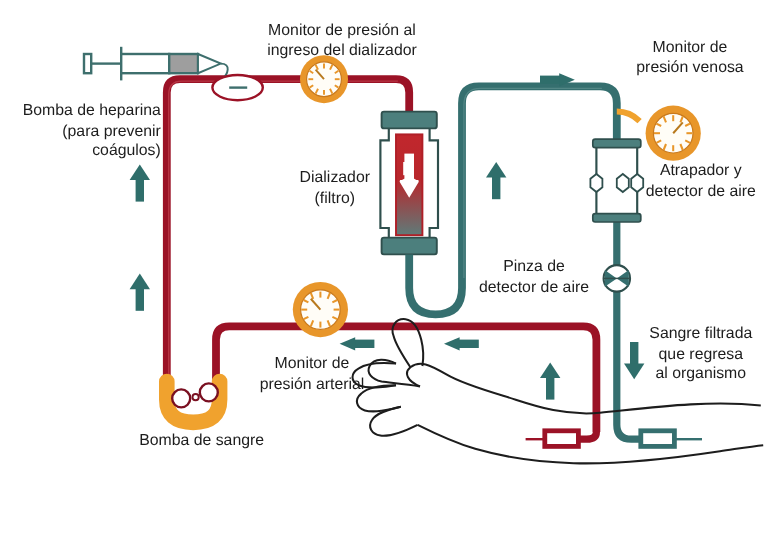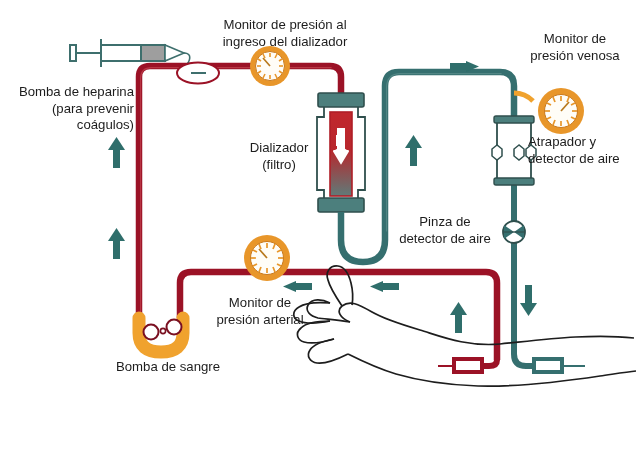--- a/index.html
+++ b/index.html
@@ -23,21 +23,21 @@
     height: 453px;
   }
   .label {
     position: absolute;
     color: #1d1d1d;
     font-size: 13.2px;
     line-height: 16.5px;
     white-space: pre-line;
   }
   .label.c  { text-align: center; }
-  .label.l  { text-align: left; }
+  .label.l  { text-align: center; }
 
   
   #lbl-inlet-monitor   { left: 202px; top: 4px;   width: 166px; margin-top: 13px; }
   #lbl-heparin-pump    { left: 2px;   top: 84px;  width: 132px; text-align: right; }
   #lbl-dialyzer        { left: 236px; top: 140px; width: 86px;  }
   #lbl-venous-monitor  { left: 516px; top: 31px;  width: 118px; }
   #lbl-air-trap        { left: 528px; top: 134px; width: 112px; }
   #lbl-clamp           { left: 386px; top: 214px; width: 118px; }
   #lbl-filtered-blood  { left: 530px; top: 270px; width: 108px; }
   #lbl-arterial-monitor{ left: 192px; top: 295px; width: 136px; }
@@ -288,20 +288,23 @@
 
   <div class="label c" id="lbl-venous-monitor">Monitor de
 presión venosa</div>
 
   <div class="label l" id="lbl-air-trap">Atrapador y
 detector de aire</div>
 
   <div class="label c" id="lbl-clamp">Pinza de
 detector de aire</div>
 
+  <div class="label c" id="lbl-filtered-blood">Sangre filtrada
+que regresa
+al organismo</div>
 
   <div class="label c" id="lbl-arterial-monitor">Monitor de
 presión arterial</div>
 
   <div class="label c" id="lbl-blood-pump">Bomba de sangre</div>
 
 
 </div>
 
 </body></html>

